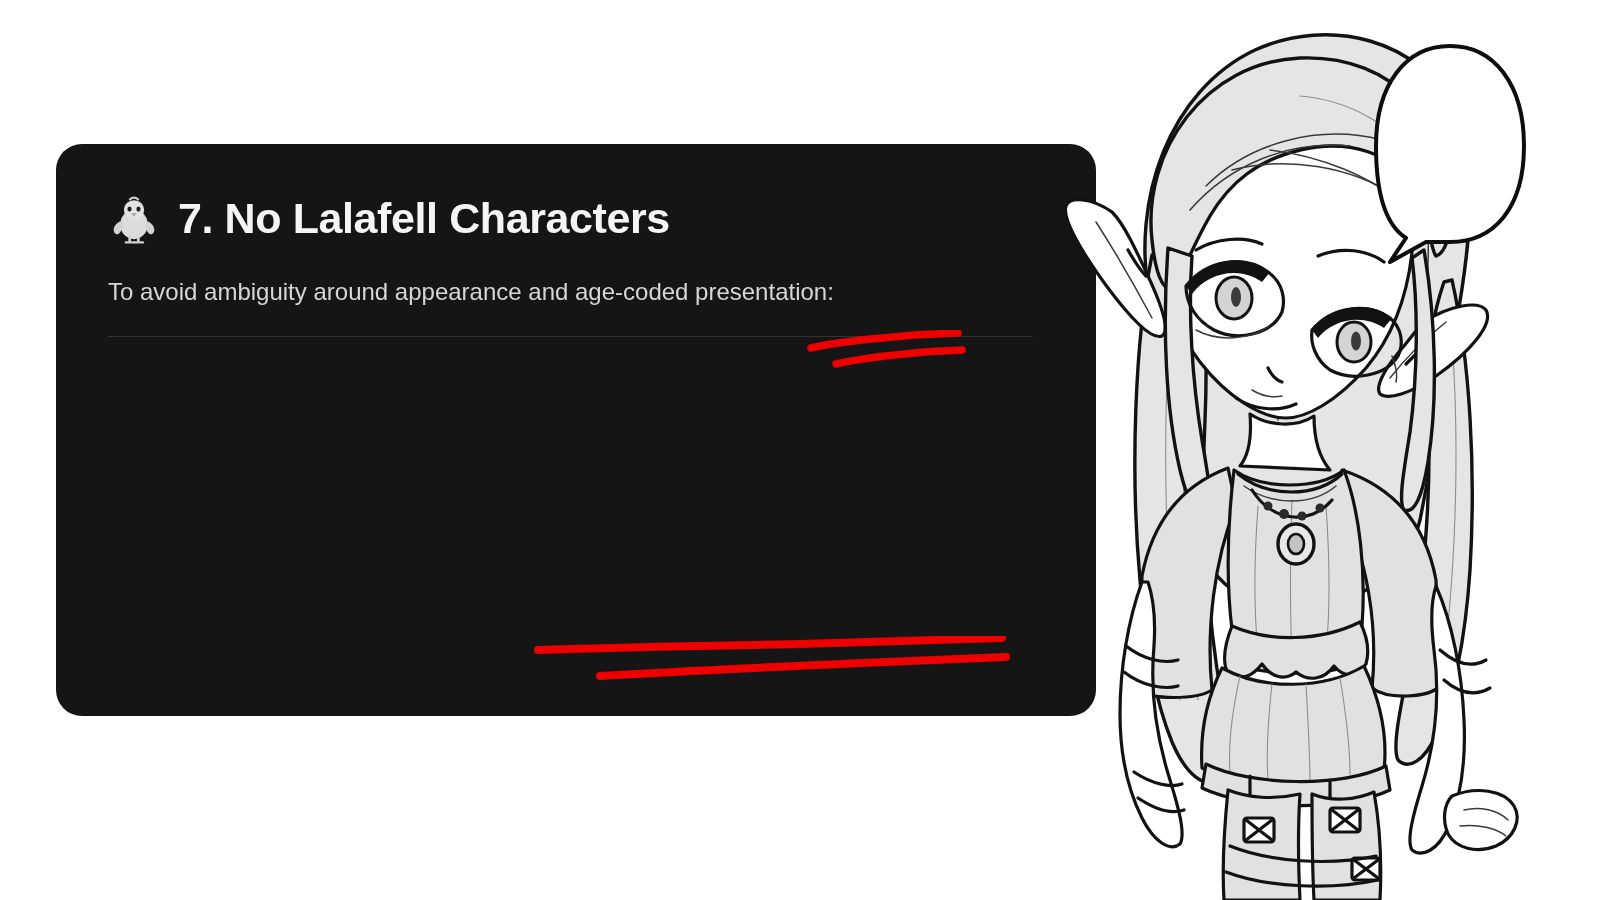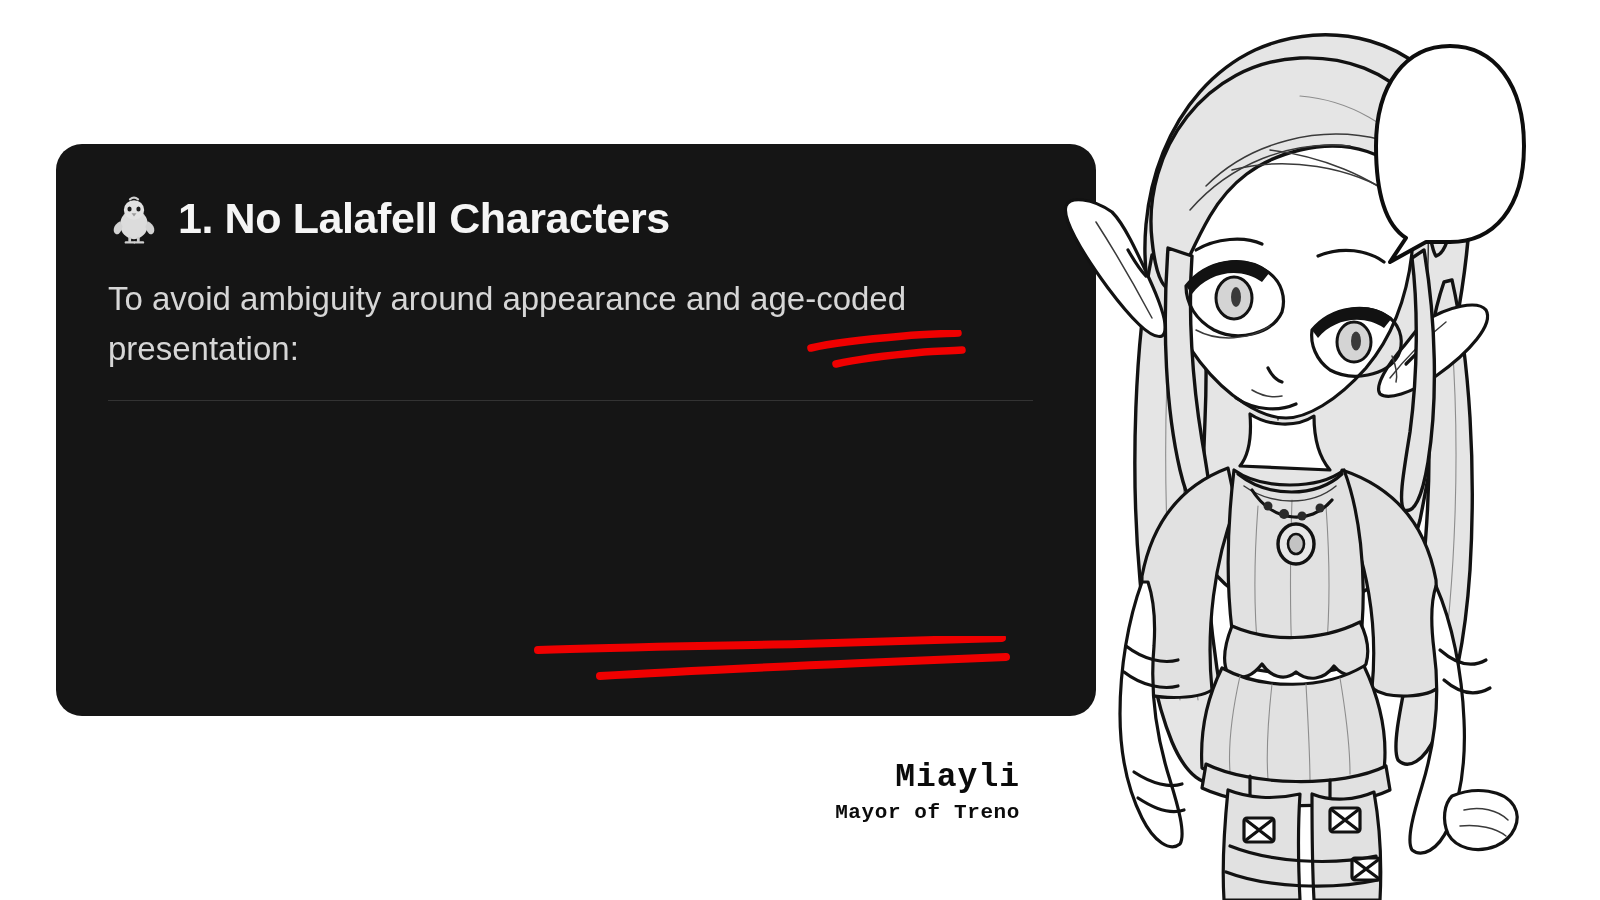--- a/index.html
+++ b/index.html
@@ -50,21 +50,21 @@
   .card-title {
     font-size: 43px;
     font-weight: bold;
     color: #f5f5f5;
     letter-spacing: -0.4px;
     line-height: 1.08;
     white-space: nowrap;
   }
 
   .card-intro {
-    font-size: 33px;
+    font-size: 24px;
     color: #d6d6d6;
     line-height: 1.52;
     max-width: 880px;
     margin-bottom: 26px;
   }
 
   .bullet-list { list-style: none; }
 
   .bullet-item {
     position: relative;
@@ -185,21 +185,21 @@
         <path d="M49 36 C58 40 59 50 54 52 C50 53 47 47 46 42 Z" fill="#d2d2d2"></path>
         <ellipse cx="26.5" cy="21" rx="2.6" ry="3.1" fill="#1c1c1c"></ellipse>
         <ellipse cx="37.5" cy="21" rx="2.6" ry="3.1" fill="#1c1c1c"></ellipse>
         <path d="M29 26 L35 26 L32 30 Z" fill="#9b9b9b"></path>
         <rect x="25" y="55" width="3.4" height="7" rx="1.6" fill="#cfcfcf"></rect>
         <rect x="35.6" y="55" width="3.4" height="7" rx="1.6" fill="#cfcfcf"></rect>
         <path d="M22 62 h10" stroke="#cfcfcf" stroke-width="3" stroke-linecap="round"></path>
         <path d="M33 62 h10" stroke="#cfcfcf" stroke-width="3" stroke-linecap="round"></path>
         <path d="M27 9 q5 -4 10 0" stroke="#cfcfcf" stroke-width="2.6" fill="none" stroke-linecap="round"></path>
       </svg>
-      <h1 class="card-title">1. No Lalafell Characters</h1>
+      <h1 class="card-title">7. No Lalafell Characters</h1>
     </div>
 
     <p class="card-intro">To avoid ambiguity around appearance and age-coded presentation:</p>
 
 
     <div class="card-divider"></div>
 
   </div>
 
   <svg class="red-mark" id="mark-age" viewBox="0 0 160 40">
@@ -372,18 +372,14 @@
     <path class="lnt" d="M464 810 C480 806 498 810 508 820"></path>
     <path class="lnt" d="M460 826 C478 824 496 828 506 836"></path>
   </svg>
 
   <svg class="speech-bubble" viewBox="0 0 156 222">
     <path d="M78 4 C122 4 152 42 152 104 C152 166 122 200 78 200
              L54 200 L18 220 L34 196
              C12 182 4 148 4 104 C4 42 34 4 78 4 Z" fill="#ffffff" stroke="#0d0d0d" stroke-width="4" stroke-linejoin="round"></path>
   </svg>
 
-  <div class="signature-block">
-    <div class="signature-name">Miayli</div>
-    <div class="signature-role">Mayor of Treno</div>
-  </div>
 
 </div>
 
 </body></html>

